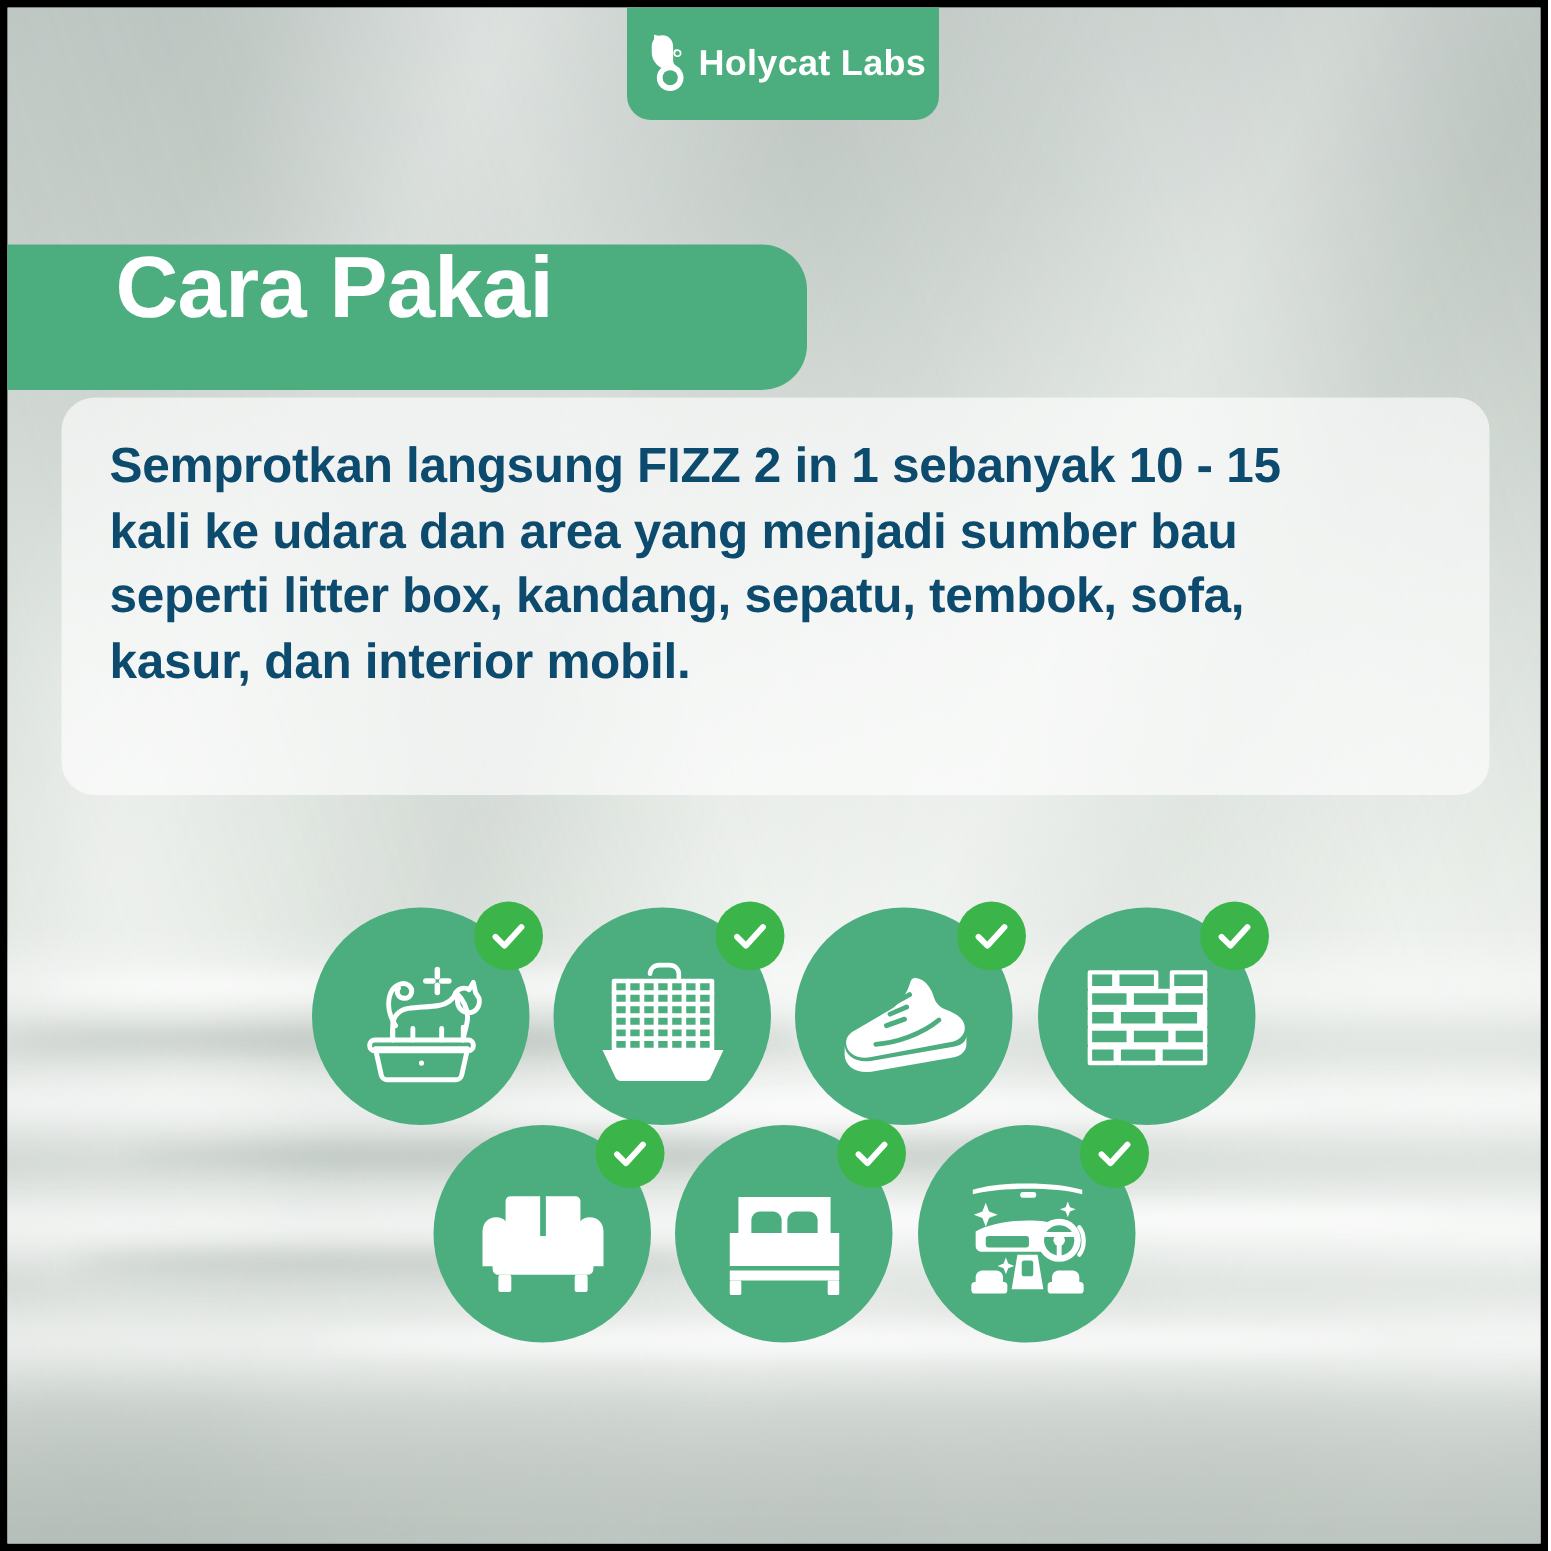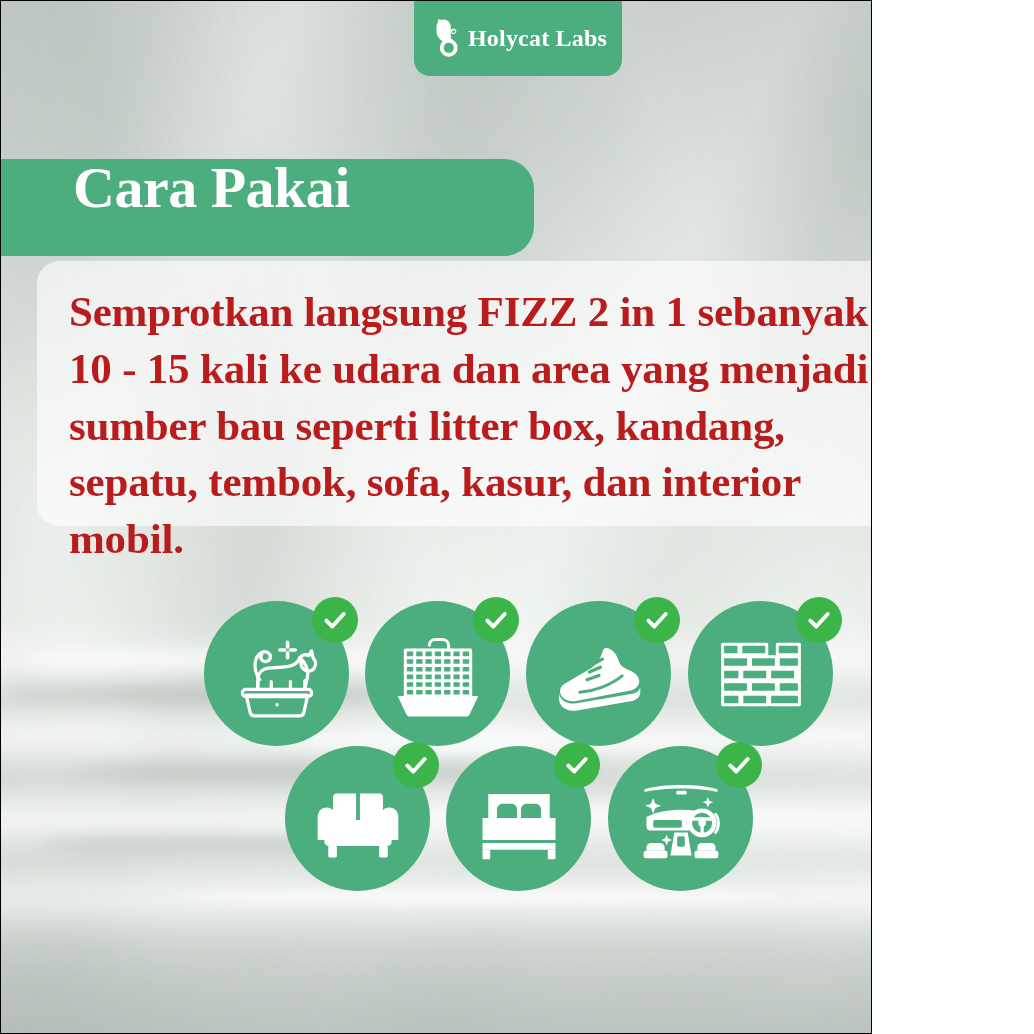--- a/index.html
+++ b/index.html
@@ -6,26 +6,25 @@
 
   html, body {
     width: 1034px;
     height: 1034px;
     overflow: hidden;
     font-family: "Liberation Sans", sans-serif;
   }
 
   #poster {
     position: relative;
-    width: 872px;
+    width: 1032px;
     height: 1034px;
-    border: 1px solid #000000;
+    border: 5px solid #000000;
     background: #cfd6d2;
     overflow: hidden;
-    font-family: Liberation Serif, serif;
   }
 
   
   .bg-base {
     position: absolute; inset: 0;
     background:
       linear-gradient(178deg,
         #c3cbc7 0%,
         #c8d0cb 14%,
         #d3dad5 28%,
@@ -160,22 +159,22 @@
     left: 36px; top: 260px;
     width: 952px; height: 265px;
     background: rgba(255,255,255,0.62);
     border-radius: 22px;
     z-index: 4;
   }
   .body-text {
     position: absolute;
     left: 68px; top: 283px;
     width: 810px;
-    color: #b91c1c;
-    font-size: 43px;
+    color: #0c4a6e;
+    font-size: 33px;
     font-weight: 700;
     line-height: 1.32;
     letter-spacing: -0.2px;
     z-index: 5;
     white-space: pre-line;
   }
 
   
   .icon-layer { position: absolute; inset: 0; z-index: 5; }
   .icon-cell {

